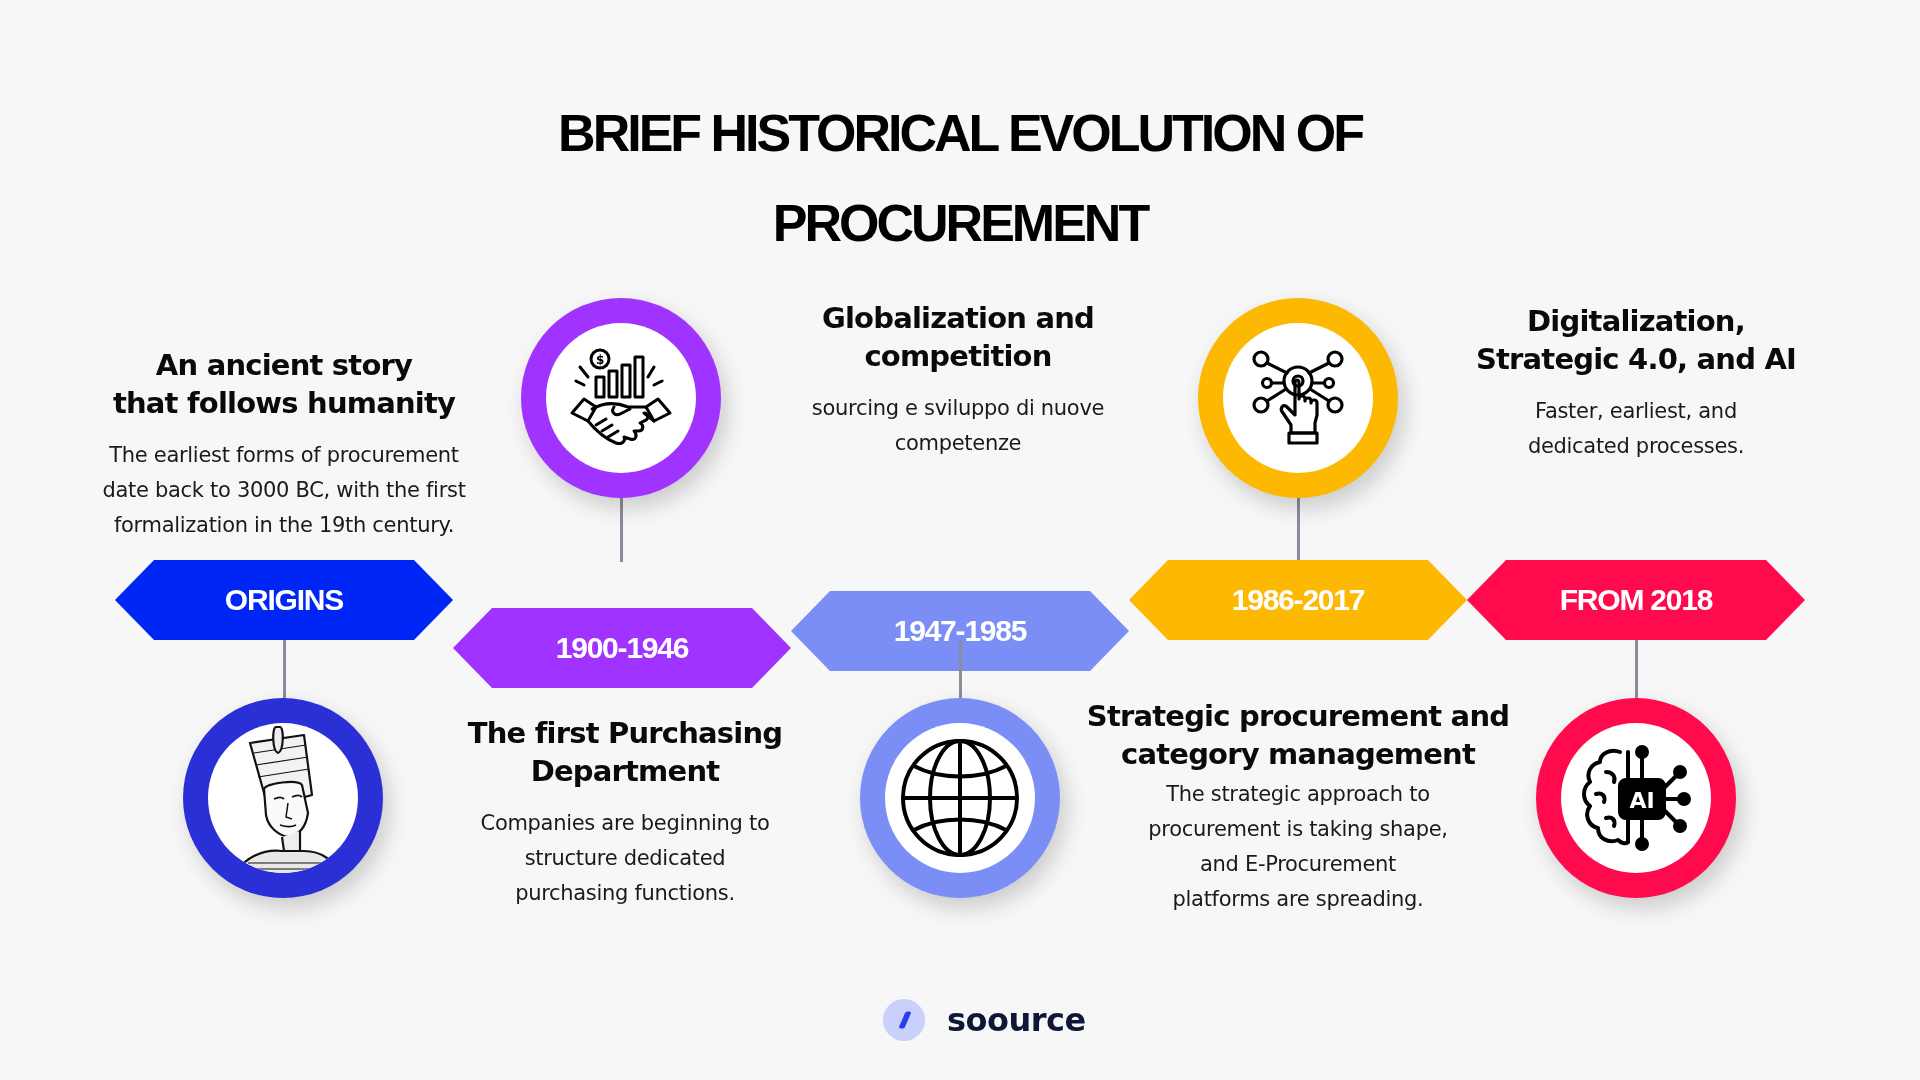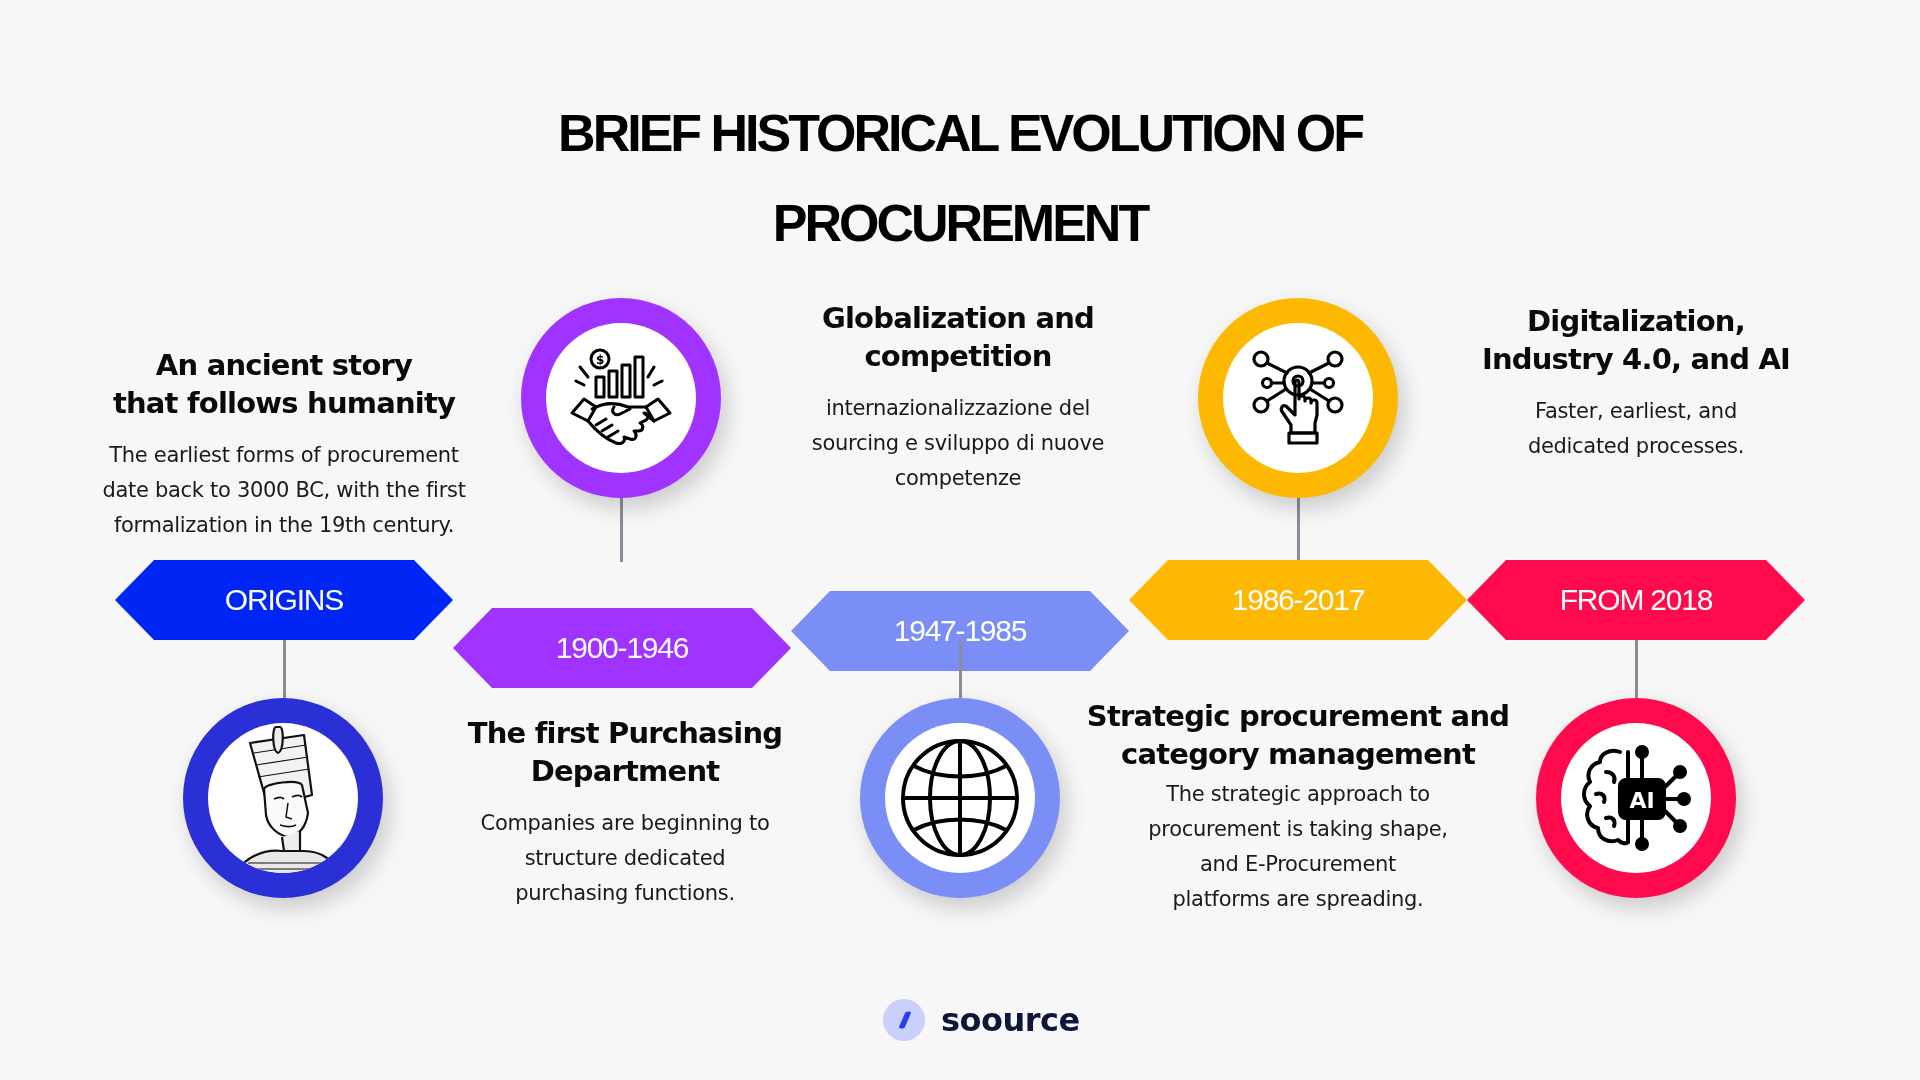--- a/index.html
+++ b/index.html
@@ -43,25 +43,25 @@
     width:150px; height:150px; border-radius:50%; background:#fff;
     display:flex; align-items:center; justify-content:center; overflow:hidden;
   }
   .circle svg { display:block; }
 
   .hex {
     position:absolute; top:560px; height:80px; width:338px;
     clip-path: polygon(39px 0, 299px 0, 338px 50%, 299px 100%, 39px 100%, 0 50%);
     display:flex; align-items:center; justify-content:center;
     color:#fff; font-family:"Liberation Sans", sans-serif;
-    font-size:30px; letter-spacing:-1.2px;
+    font-size:30px; letter-spacing:-1.2px;font-weight:bold;
   }
   .logo {
     position:absolute; left:883px; top:998px; height:44px;
-    display:flex; align-items:center; gap:16px;
+    display:flex; align-items:center; gap:22px;
   }
   .logo .mark {
     width:42px; height:42px; border-radius:50%; background:#c9d0fb;
     display:flex; align-items:center; justify-content:center;
   }
   .logo .word {
     font-family:"DejaVu Sans", sans-serif; font-weight:bold;
     font-size:32px; color:#0e1738; letter-spacing:-0.5px;
   }
 </style>
@@ -84,30 +84,29 @@
     <span>formalization in the 19th century.</span>
   </div>
 </div>
 
 <div class="textblock" style="left:738px; top:299px;">
   <div class="heading">
     <span>Globalization and</span>
     <span>competition</span>
   </div>
   <div class="body">
-    <span>internazionalizzazione del</span>
     <span>sourcing e sviluppo di nuove</span>
     <span>competenze</span>
   </div>
 </div>
 
 <div class="textblock" style="left:1416px; top:302px;">
   <div class="heading">
     <span>Digitalization,</span>
-    <span>Industry 4.0, and AI</span>
+    <span>Strategic 4.0, and AI</span>
   </div>
   <div class="body">
     <span>Faster, earliest, and</span>
     <span>dedicated processes.</span>
   </div>
 </div>
 
 <div class="connector" style="left:620px; top:490px; height:72px;"></div>
 <div class="circle" style="left:521px; top:298px; background:#a033ff;">
   <div class="inner">

